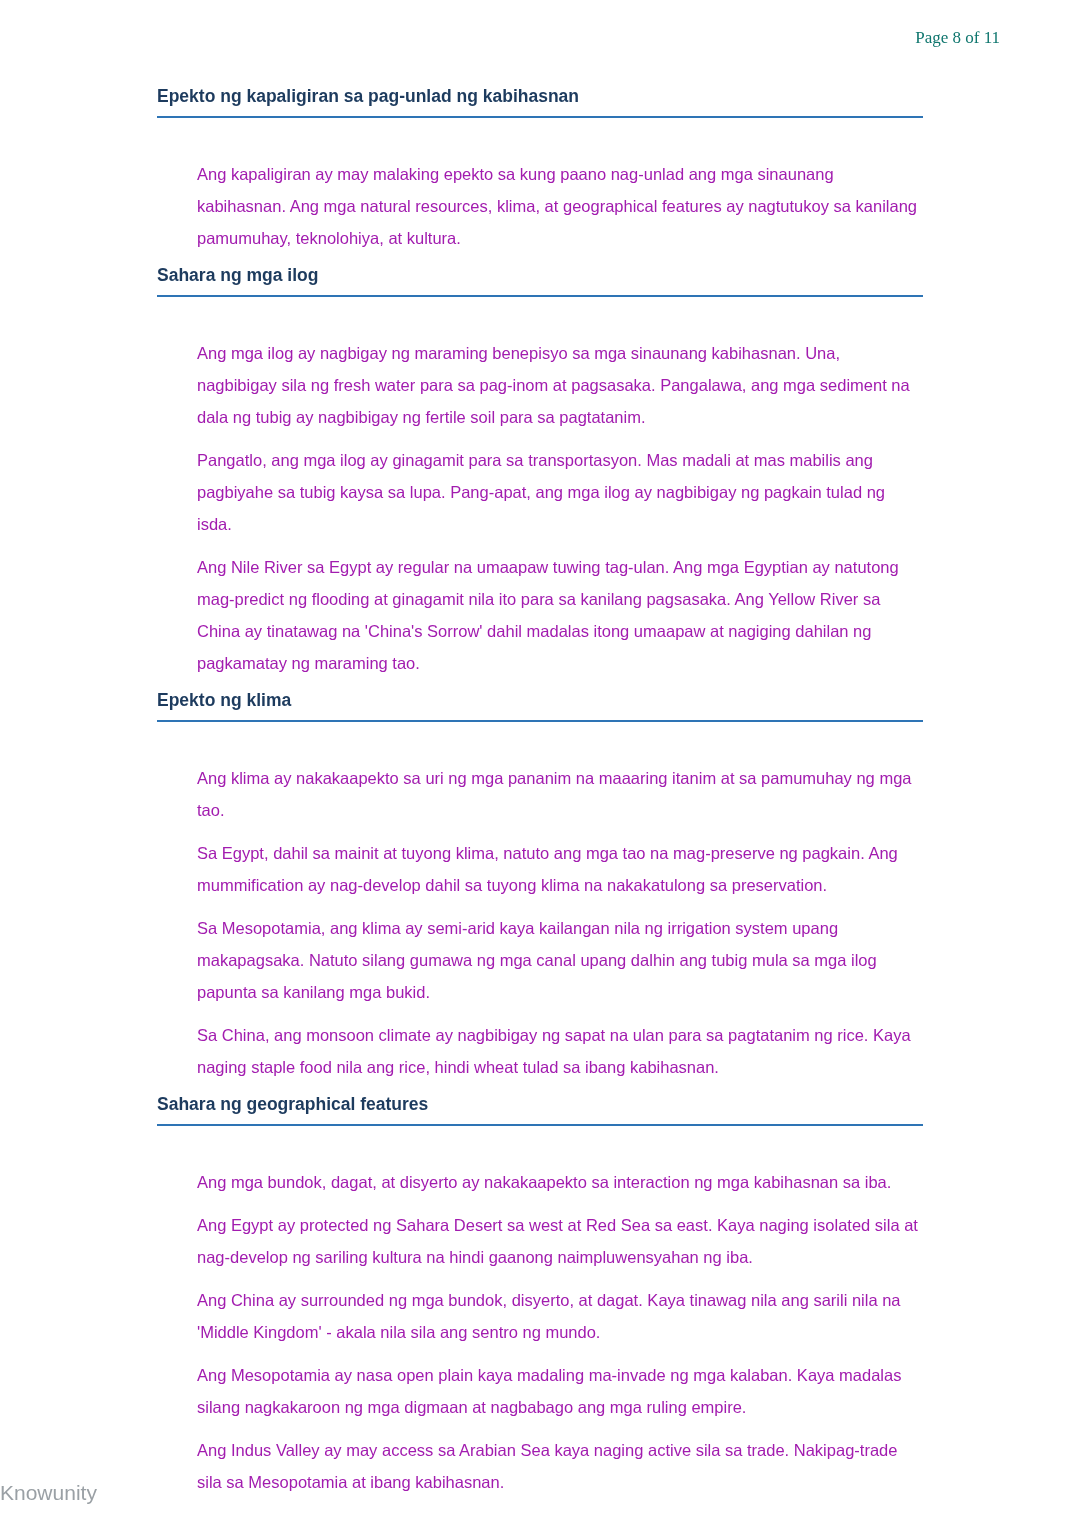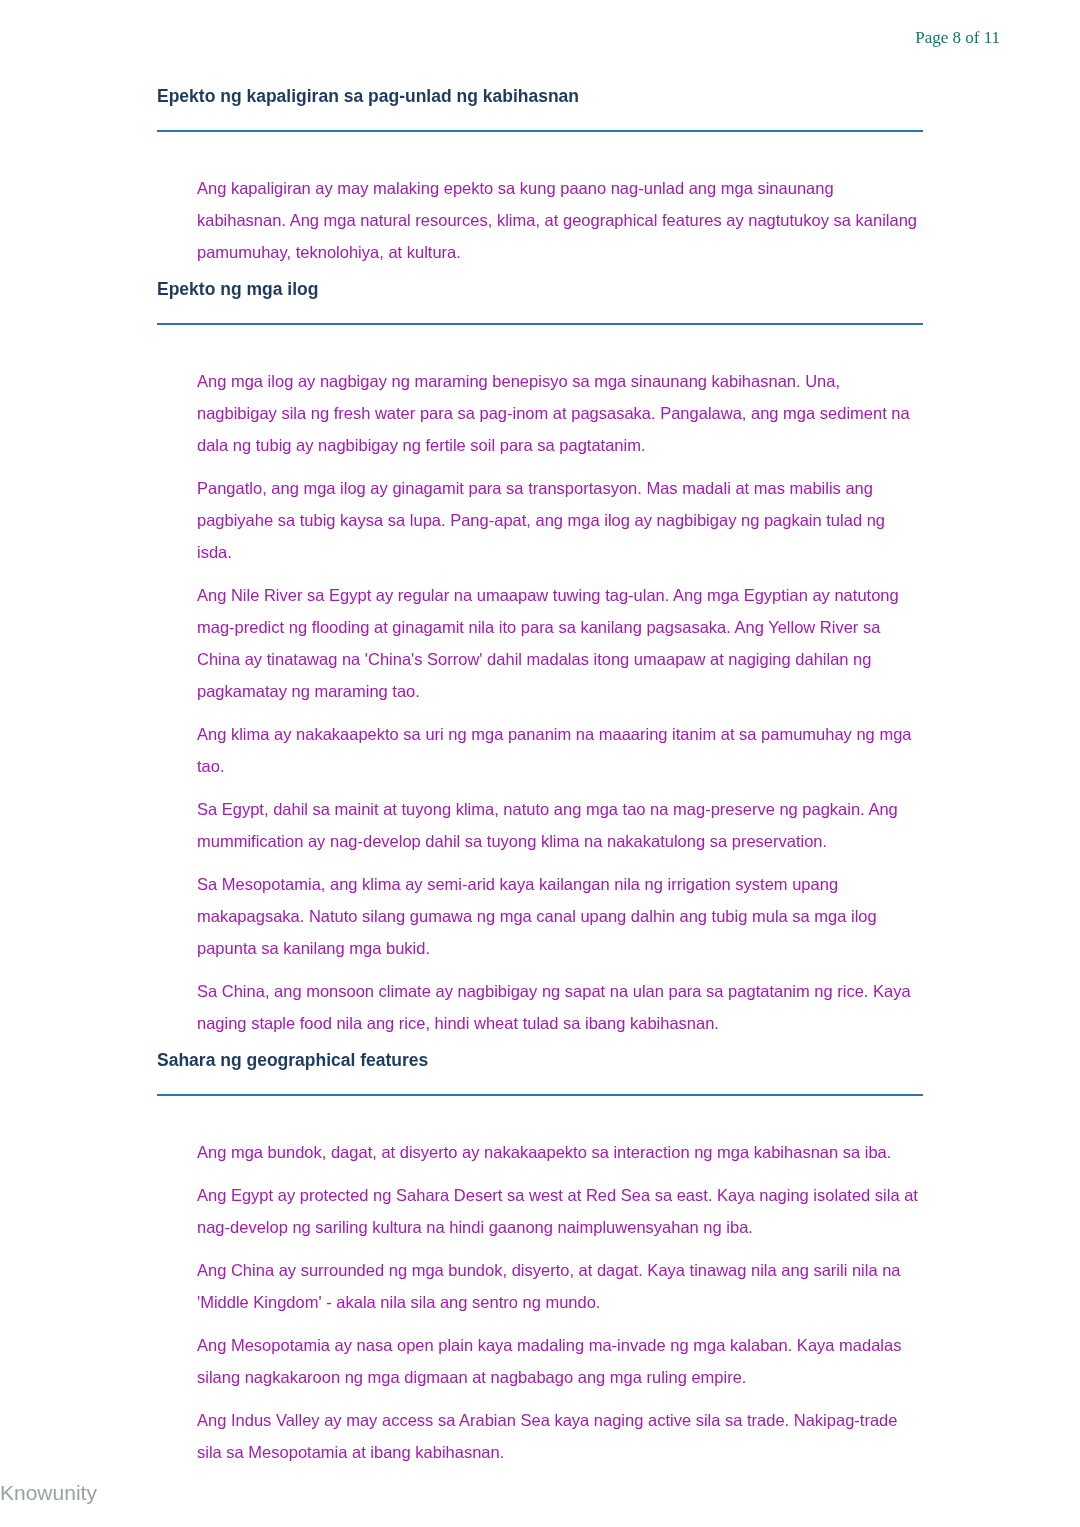--- a/index.html
+++ b/index.html
@@ -26,21 +26,21 @@
     left: 157px;
     width: 766px;
   }
   .section-head { margin-top: 10px; margin-bottom: 40px; }
   .section:first-child .section-head { margin-top: 0; }
   .section-heading {
     font-size: 17.5px;
     line-height: 21px;
     font-weight: 700;
     color: #1d3b5e;
-    padding-bottom: 23px;
+    padding-bottom: 9px;
   }
   .section-rule {
     height: 0;
     border-bottom: 2px solid #2e74b5;
   }
   .body-par {
     font-size: 16.5px;
     line-height: 32px;
     color: #a21caf;
     margin-bottom: 11px;
@@ -65,29 +65,33 @@
   <div class="section">
     <div class="section-head">
       <h2 class="section-heading">Epekto ng kapaligiran sa pag-unlad ng kabihasnan</h2>
       <div class="section-rule"></div>
     </div>
     <p class="body-par">Ang kapaligiran ay may malaking epekto sa kung paano nag-unlad ang mga sinaunang kabihasnan. Ang mga natural resources, klima, at geographical features ay nagtutukoy sa kanilang pamumuhay, teknolohiya, at kultura.</p>
   </div>
 
   <div class="section">
     <div class="section-head">
-      <h2 class="section-heading">Epekto ng mga ilog</h2>
+      <h2 class="section-heading">Sahara ng mga ilog</h2>
       <div class="section-rule"></div>
     </div>
     <p class="body-par">Ang mga ilog ay nagbigay ng maraming benepisyo sa mga sinaunang kabihasnan. Una, nagbibigay sila ng fresh water para sa pag-inom at pagsasaka. Pangalawa, ang mga sediment na dala ng tubig ay nagbibigay ng fertile soil para sa pagtatanim.</p>
     <p class="body-par">Pangatlo, ang mga ilog ay ginagamit para sa transportasyon. Mas madali at mas mabilis ang pagbiyahe sa tubig kaysa sa lupa. Pang-apat, ang mga ilog ay nagbibigay ng pagkain tulad ng isda.</p>
     <p class="body-par">Ang Nile River sa Egypt ay regular na umaapaw tuwing tag-ulan. Ang mga Egyptian ay natutong mag-predict ng flooding at ginagamit nila ito para sa kanilang pagsasaka. Ang Yellow River sa China ay tinatawag na 'China's Sorrow' dahil madalas itong umaapaw at nagiging dahilan ng pagkamatay ng maraming tao.</p>
   </div>
 
   <div class="section">
+    <div class="section-head">
+      <h2 class="section-heading">Epekto ng klima</h2>
+      <div class="section-rule"></div>
+    </div>
     <p class="body-par">Ang klima ay nakakaapekto sa uri ng mga pananim na maaaring itanim at sa pamumuhay ng mga tao.</p>
     <p class="body-par">Sa Egypt, dahil sa mainit at tuyong klima, natuto ang mga tao na mag-preserve ng pagkain. Ang mummification ay nag-develop dahil sa tuyong klima na nakakatulong sa preservation.</p>
     <p class="body-par">Sa Mesopotamia, ang klima ay semi-arid kaya kailangan nila ng irrigation system upang makapagsaka. Natuto silang gumawa ng mga canal upang dalhin ang tubig mula sa mga ilog papunta sa kanilang mga bukid.</p>
     <p class="body-par">Sa China, ang monsoon climate ay nagbibigay ng sapat na ulan para sa pagtatanim ng rice. Kaya naging staple food nila ang rice, hindi wheat tulad sa ibang kabihasnan.</p>
   </div>
 
   <div class="section">
     <div class="section-head">
       <h2 class="section-heading">Sahara ng geographical features</h2>
       <div class="section-rule"></div>

